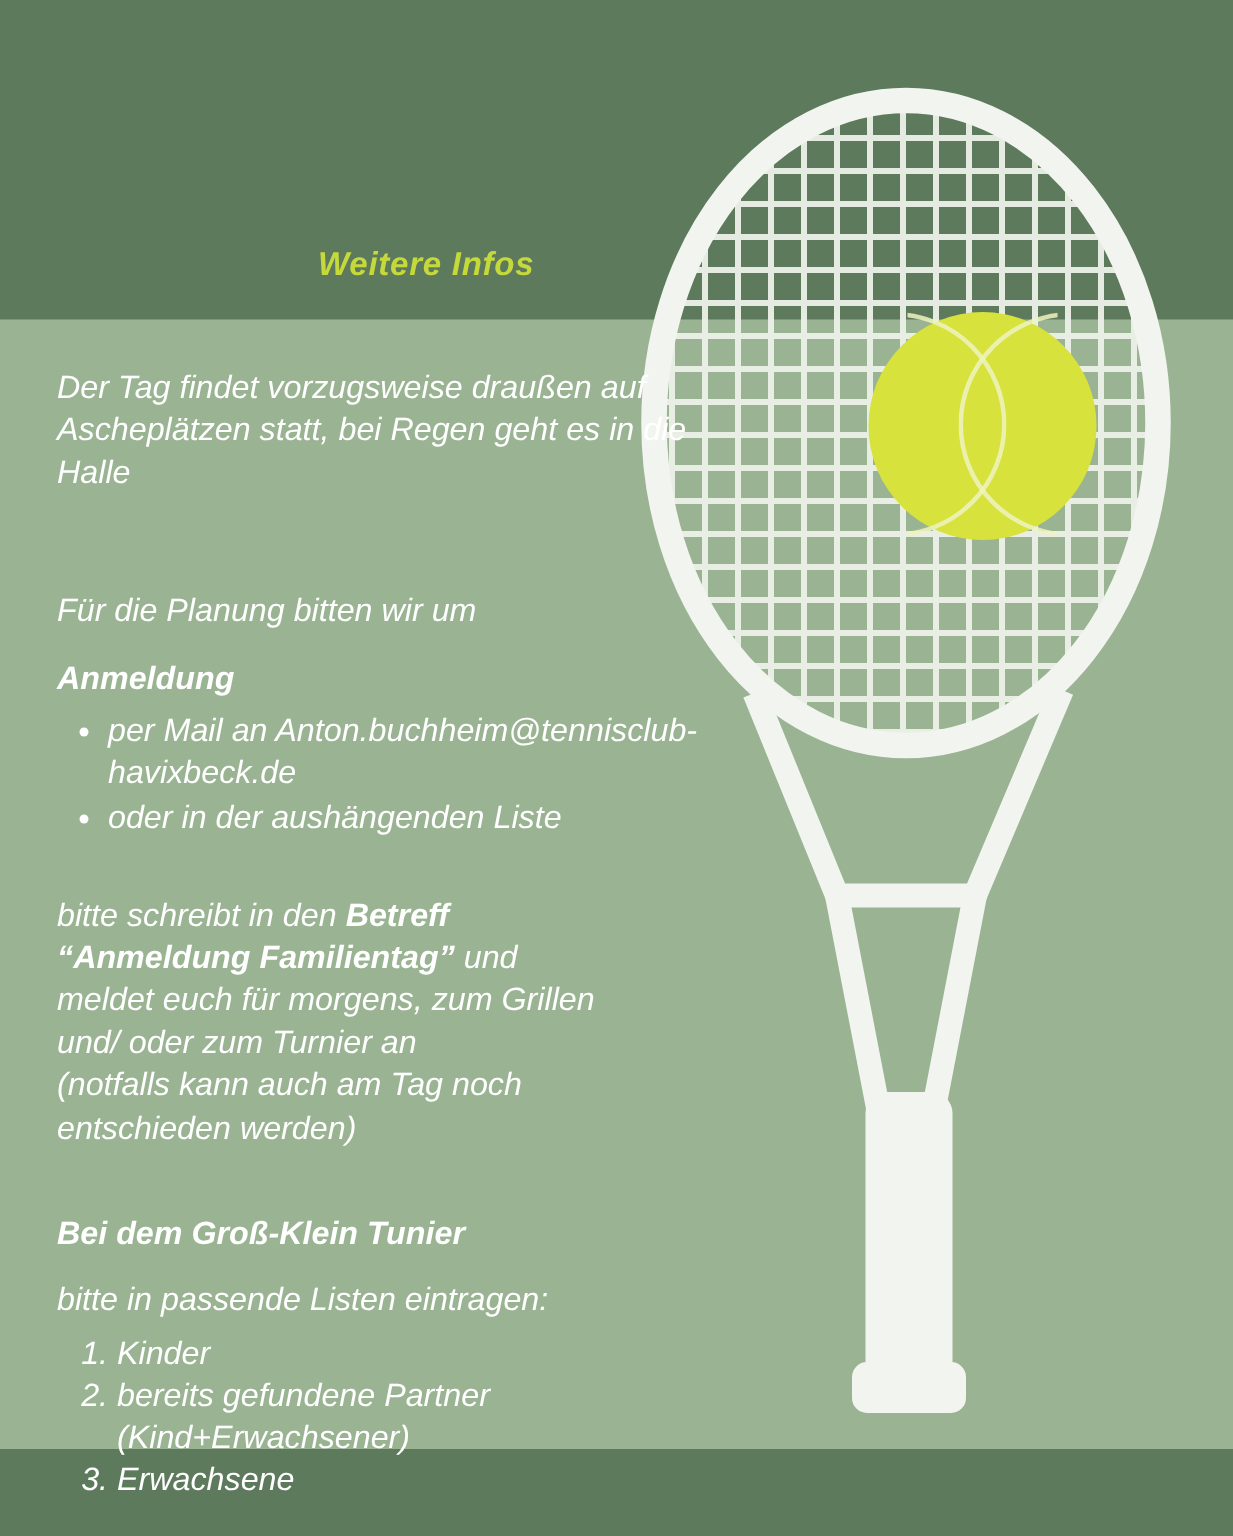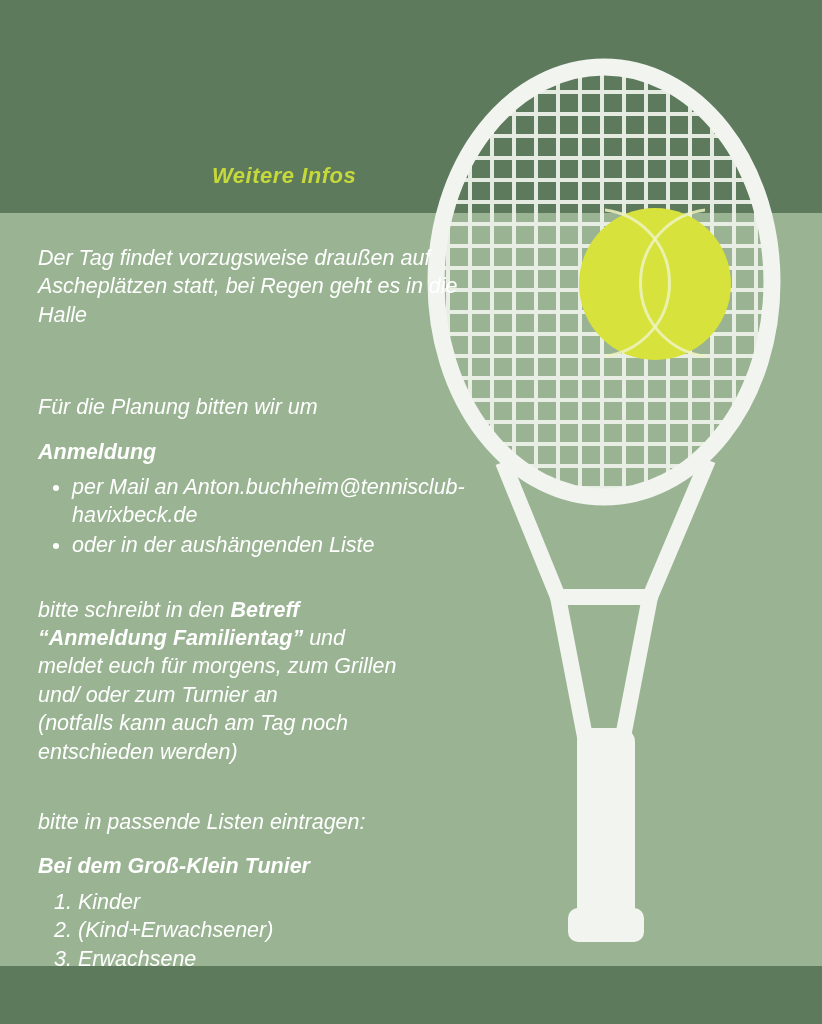--- a/index.html
+++ b/index.html
@@ -236,25 +236,26 @@
       <span>bitte schreibt in den </span><b>Betreff</b><br>
       <b>“Anmeldung Familientag”</b><span> und</span><br>
       <span>meldet euch für morgens, zum Grillen</span><br>
       <span>und/ oder zum Turnier an</span><br>
       <span>(notfalls kann auch am Tag noch</span><br>
       <span>entschieden werden)</span>
     </p>
 
     <div class="gap-md"></div>
 
+    <p class="para strong-line">Bei dem Groß-Klein Tunier</p>
     <p class="para">bitte in  passende Listen eintragen:</p>
-    <p class="para strong-line">Bei dem Groß-Klein Tunier</p>
 
     <ol class="numbered">
       <li>Kinder</li>
       <li>
+        <span>bereits gefundene Partner</span>
         <span class="sub-note">(Kind+Erwachsener)</span>
       </li>
       <li>Erwachsene</li>
     </ol>
 
   </div>
 </div>
 
 </body></html>

